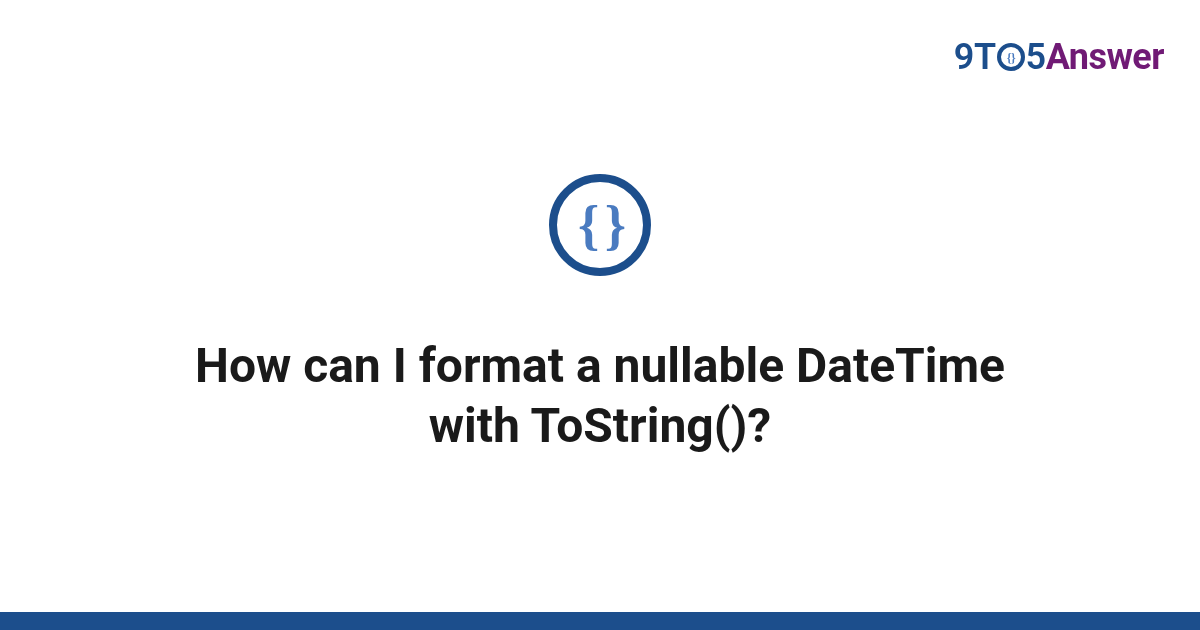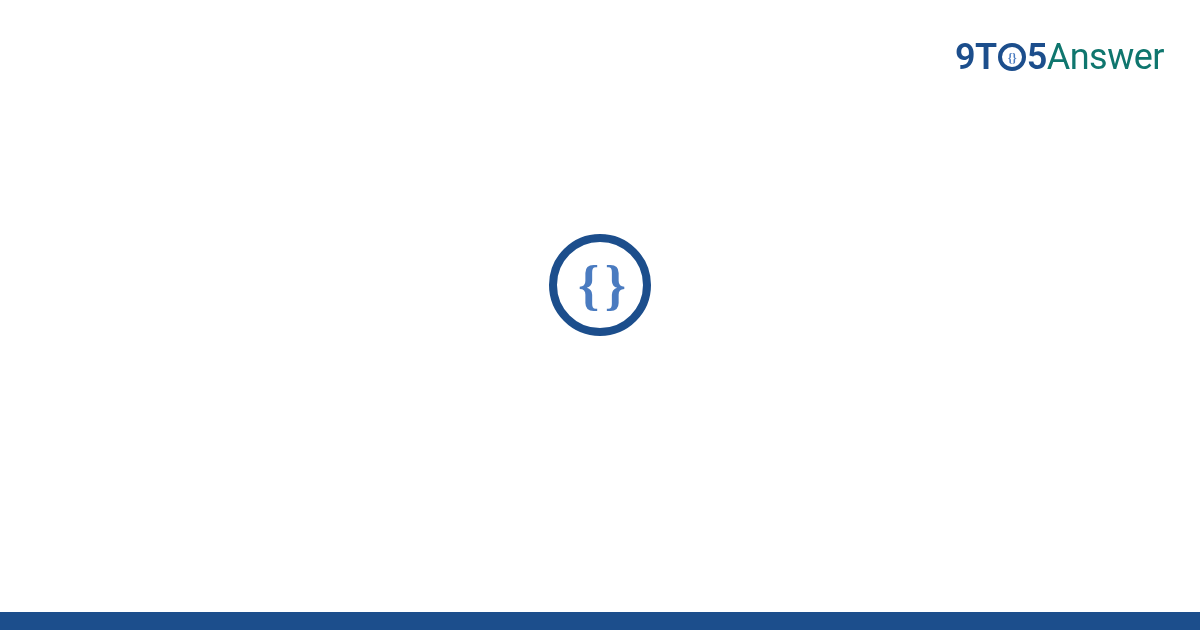--- a/index.html
+++ b/index.html
@@ -34,22 +34,22 @@
       align-items: center;
       justify-content: center;
       vertical-align: baseline;
       position: relative;
       top: 3px;
     }
     .brand .five {
       color: #1c4e8c;
     }
     .brand .answer {
-      color: #0f766e;
-      font-weight: 400;
+      color: #701a75;
+      font-weight: 700;
     }
     .center-content {
       position: absolute;
       top: 0;
       left: 0;
       right: 0;
       bottom: 0;
       display: flex;
       flex-direction: column;
       align-items: center;
@@ -103,15 +103,16 @@
         <circle cx="15" cy="15" r="12" fill="none" stroke="#1c4e8c" stroke-width="4"></circle>
         <text x="15" y="20" text-anchor="middle" font-size="12" font-weight="700" fill="#4a7bc0" font-family="Georgia,serif">{}</text>
       </svg>
     </span><span class="five">5</span><span class="answer">Answer</span>
 </div>
 
 <div class="center-content">
   <div class="logo-circle">
     <span class="logo-braces">{ }</span>
   </div>
+  <h1 class="title">How can I format a nullable DateTime with ToString()?</h1>
 </div>
 
 <div class="bottom-bar"></div>
 
 </body></html>

